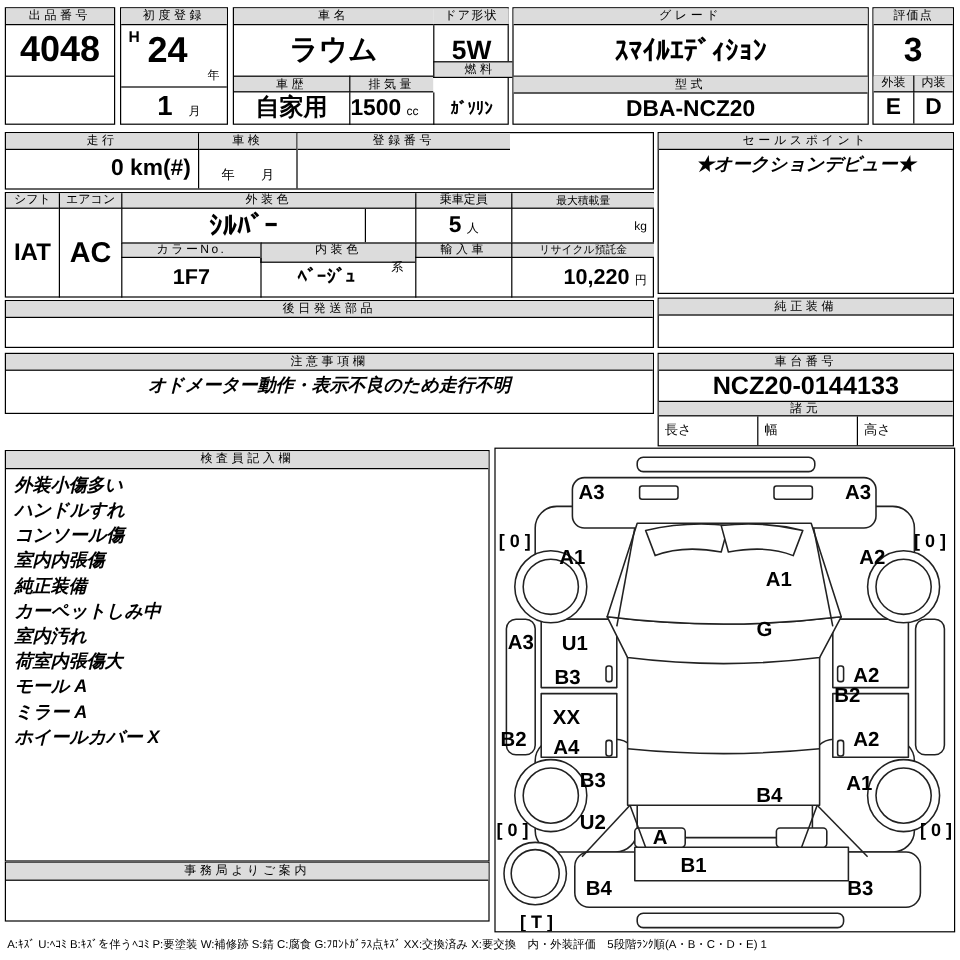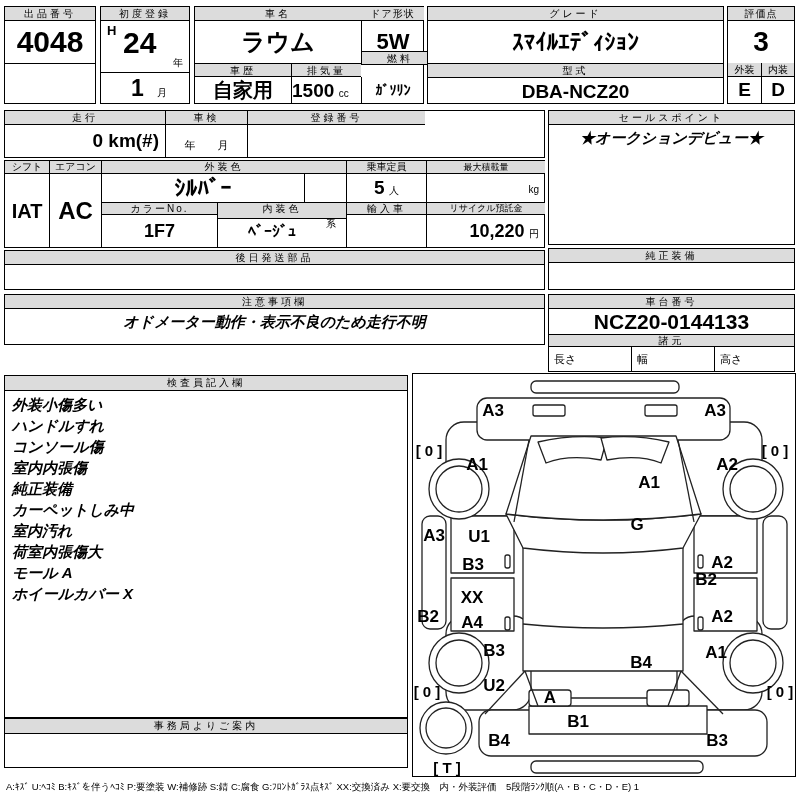--- a/index.html
+++ b/index.html
@@ -165,20 +165,21 @@
     <div style="padding:3px 7px">
         <div class="insp-item">外装小傷多い</div>
         <div class="insp-item">ハンドルすれ</div>
         <div class="insp-item">コンソール傷</div>
         <div class="insp-item">室内内張傷</div>
         <div class="insp-item">純正装備</div>
         <div class="insp-item">カーペットしみ中</div>
         <div class="insp-item">室内汚れ</div>
         <div class="insp-item">荷室内張傷大</div>
         <div class="insp-item">モール A</div>
+        <div class="insp-item">ミラー A</div>
         <div class="insp-item">ホイールカバー X</div>
       </div>
   </div>
 
   <div class="b" style="left:4px;top:718px;width:404px;height:50px">
     <div class="h" style="height:15px;line-height:14px">事務局よりご案内</div>
     <div></div>
   </div>
 
   <div class="b" style="left:412px;top:373px;width:384px;height:404px">

